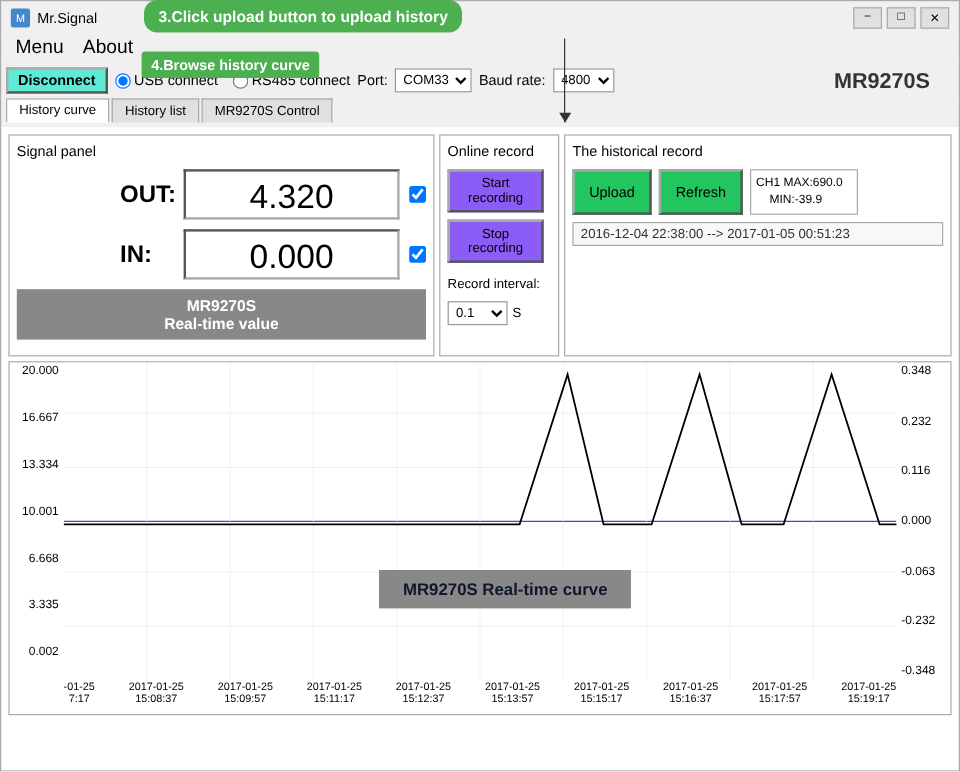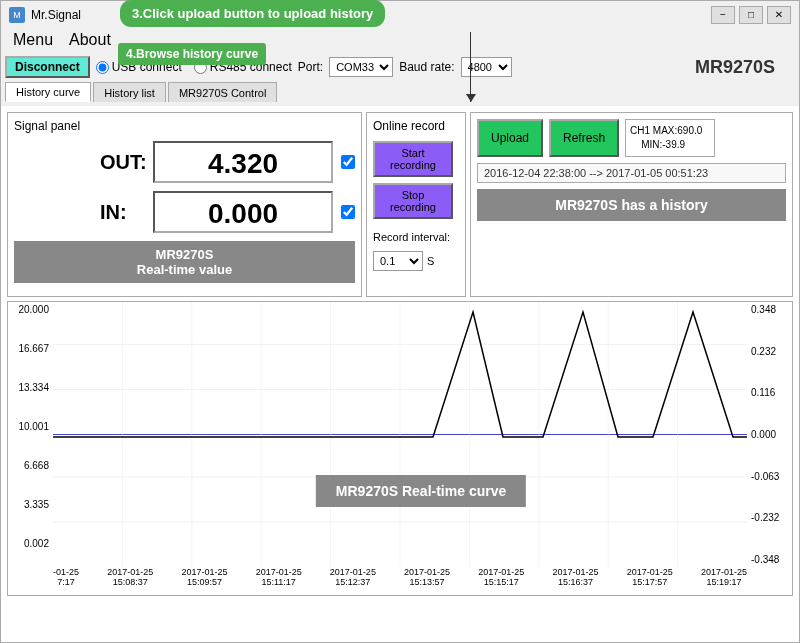--- a/index.html
+++ b/index.html
@@ -213,21 +213,21 @@
     }
     .signal-label {
       font-size: 20px;
       font-weight: bold;
       width: 45px;
     }
     .signal-value {
       border: 2px inset #aaa;
       background: white;
       font-size: 28px;
-      font-weight: bold;
+      font-weight: normal;
       width: 180px;
       height: 42px;
       text-align: center;
       line-height: 42px;
     }
     .checkbox-small {
       width: 14px;
       height: 14px;
     }
     .realtime-label {
@@ -314,21 +314,21 @@
       height: 295px;
       position: relative;
       overflow: hidden;
     }
     .chart-label {
       position: absolute;
       bottom: 60px;
       left: 50%;
       transform: translateX(-40%);
       background: #888;
-      color: #ffffff;
+      color: #0f172a;
       padding: 8px 20px;
       font-size: 14px;
       font-weight: bold;
     }
     
     .y-axis-left {
       position: absolute;
       left: 0;
       top: 0;
       bottom: 44px;
@@ -465,27 +465,27 @@
       <div style="font-size:11px;margin-top:6px;">Record interval:</div>
       <div class="interval-row">
         <select class="select-small" style="width:50px;">
           <option>0.1</option>
         </select>
         <span>S</span>
       </div>
     </div>
 
     <div class="history-panel">
+      <div class="panel-title">The historical record</div>
       <div class="history-top">
         <button class="history-btn">Upload</button>
         <button class="history-btn">Refresh</button>
         <div class="ch-info">CH1 MAX:690.0<br>&nbsp;&nbsp;&nbsp;&nbsp;MIN:-39.9</div>
       </div>
       <div class="date-range">2016-12-04 22:38:00 --&gt; 2017-01-05 00:51:23</div>
-      <div class="history-status">MR9270S has a history</div>
     </div>
 
   </div>
 
   <div class="chart-area">
 
     <div class="y-axis-left">
       <span>20.000</span>
       <span>16.667</span>
       <span>13.334</span>

